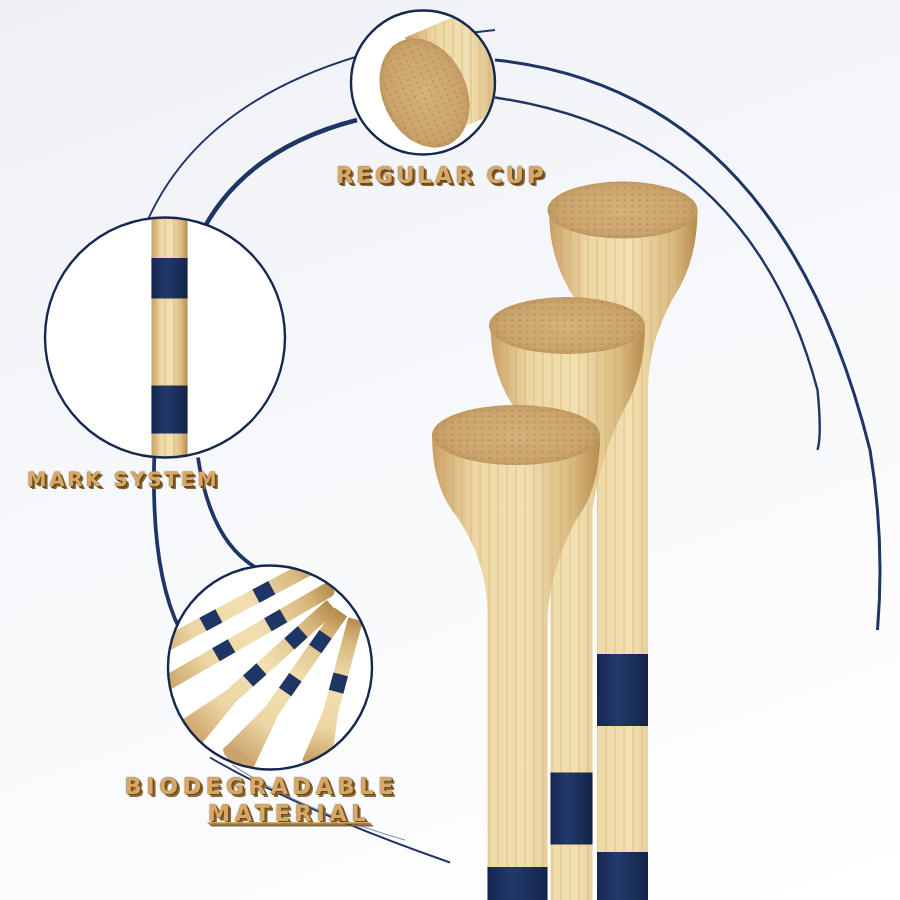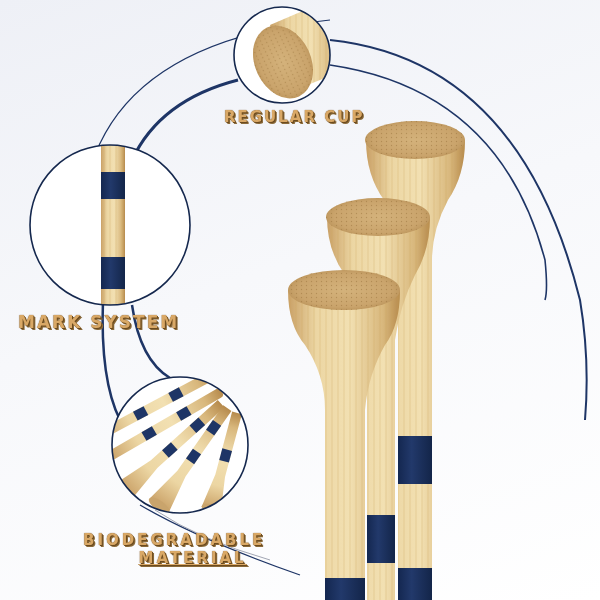--- a/index.html
+++ b/index.html
@@ -15,22 +15,22 @@
       position: absolute;
       font-family: "DejaVu Sans", sans-serif;
       font-weight: bold;
       color: #d9a866;
       letter-spacing: 2px;
       text-shadow: 1px 1px 0 #6b4a1e, 2px 2px 0 #8a6a3a, 0 0 1px #5a3b12;
       white-space: nowrap;
       line-height: 1;
     }
     .label-regular { left: 224px; top: 110px; font-size: 15px; letter-spacing: 2px; }
-    .label-mark { left: 18px; top: 314px; font-size: 17px; letter-spacing: 2px; }
-    .label-bio { left: 83px; top: 517px; font-size: 15px; letter-spacing: 3px; text-align: center; margin-top: 16px; }
+    .label-mark { left: 18px; top: 314px; font-size: 13px; letter-spacing: 2px; }
+    .label-bio { left: 83px; top: 517px; font-size: 15px; letter-spacing: 3px; text-align: center; }
     .label-bio .line2 { display: block; margin-top: 3px; padding-left: 37px; text-decoration: underline; }
   </style>
 </head>
 <body>
 
 <div class="stage">
 
   <svg class="layer" width="600" height="600" viewBox="0 0 600 600">
     <defs>
       <linearGradient id="woodV" x1="0" x2="1" y1="0" y2="0">

